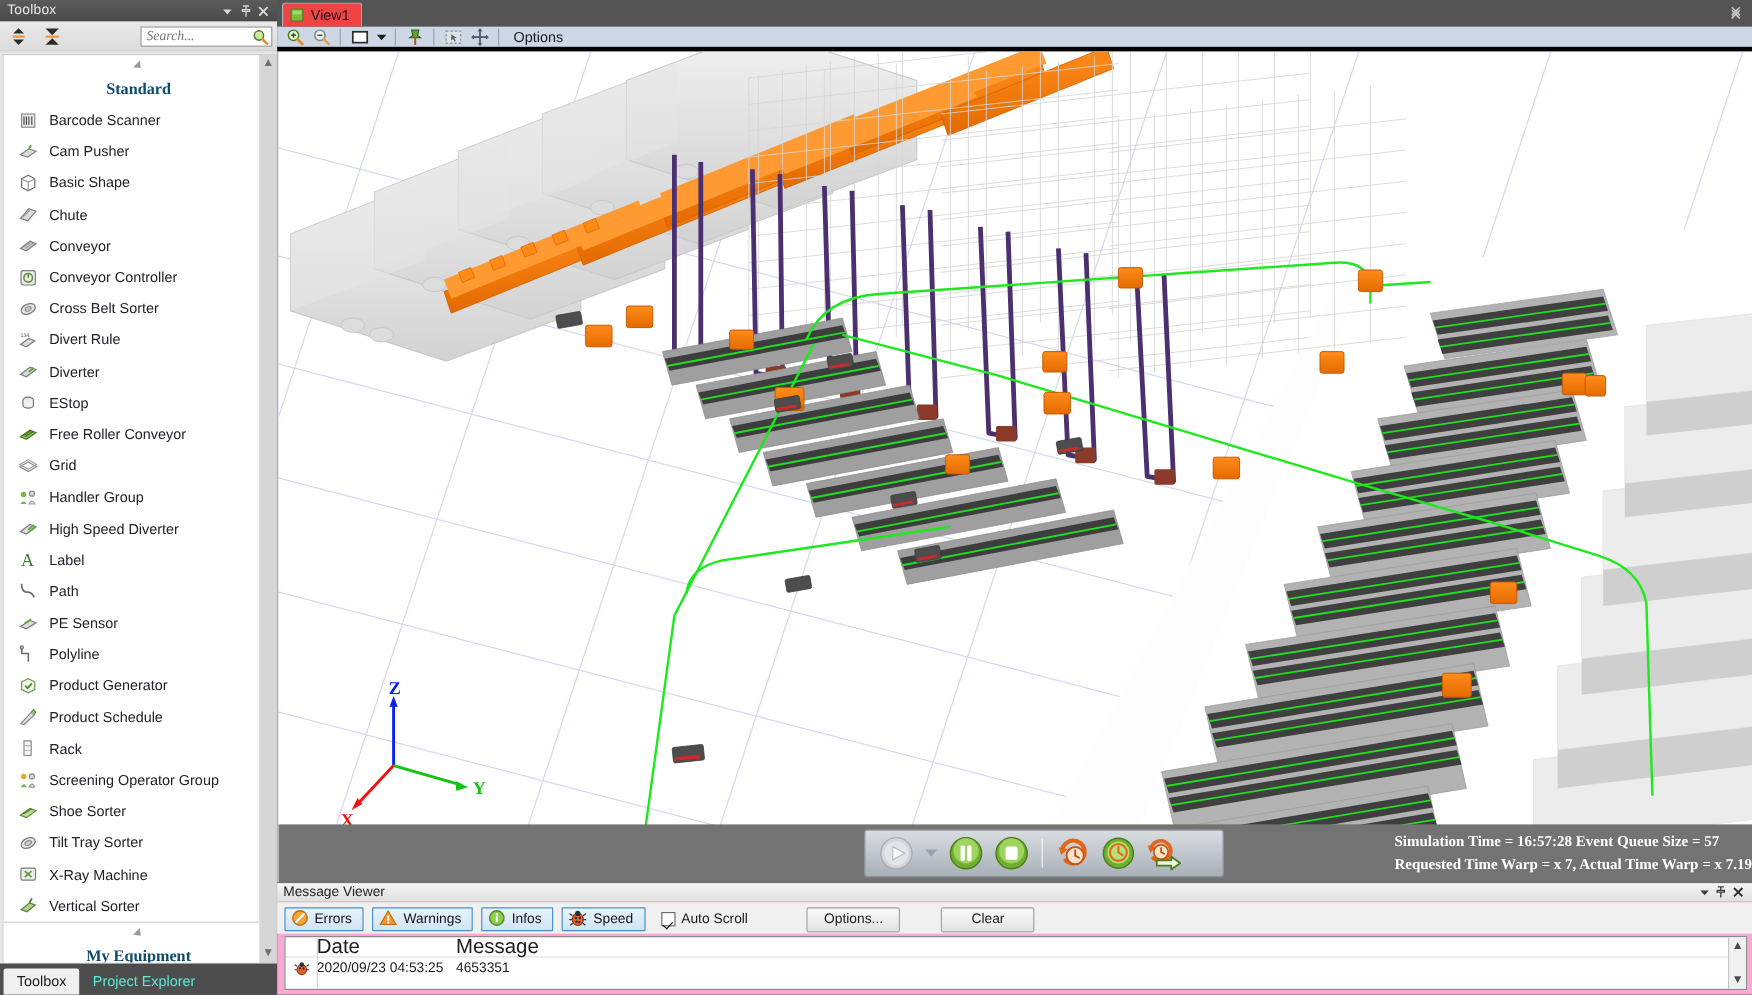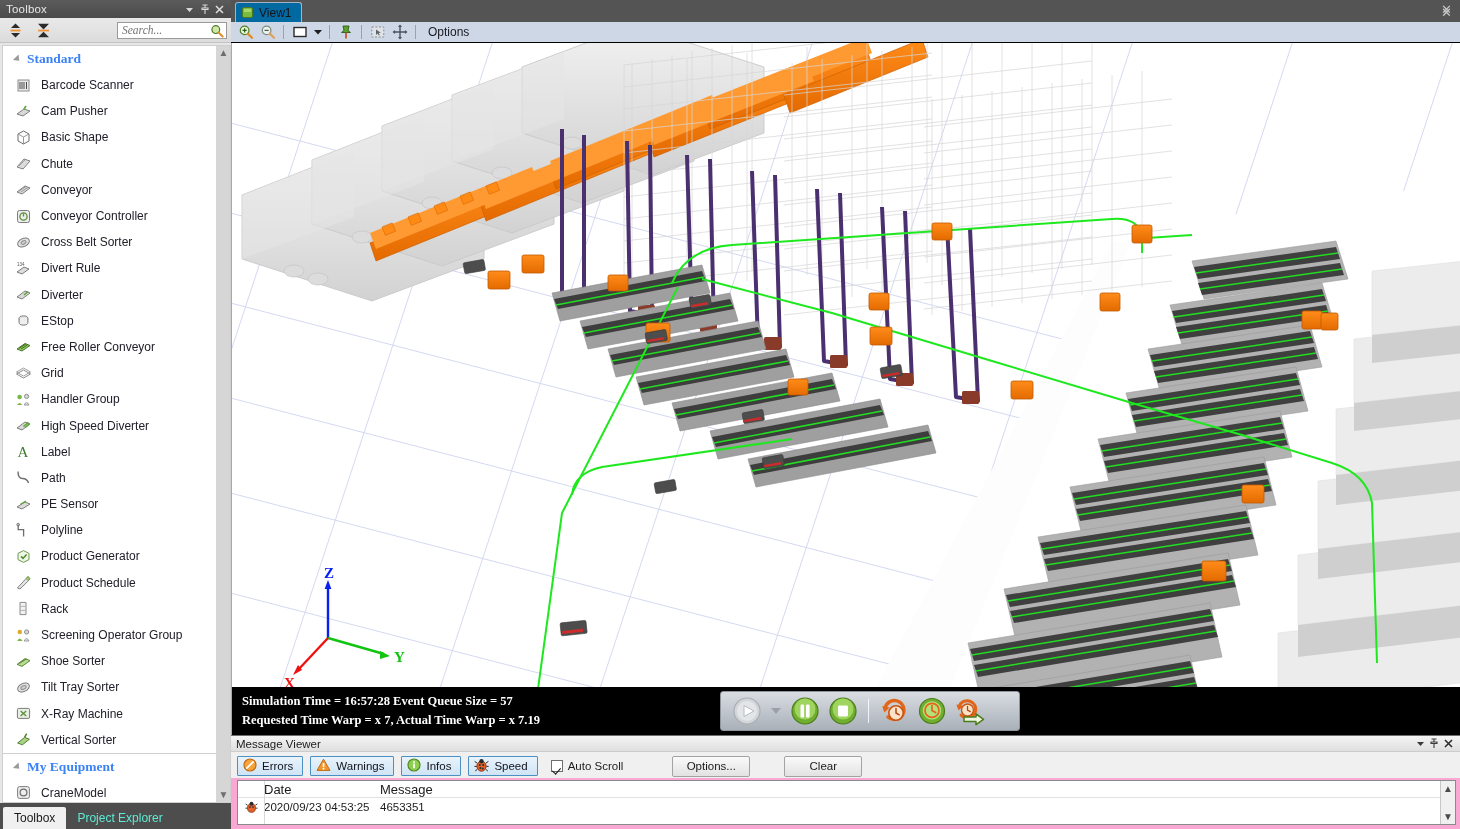--- a/index.html
+++ b/index.html
@@ -44,21 +44,21 @@
   }
   .search-ico { position:absolute; right:2px; top:1px; }
 
   .tb-listwrap { flex:1; position:relative; background:#e6e6e6; padding:2px 0 0 2px; overflow:hidden; display:flex; }
   .tb-list {
     flex:1; background:#fff; border:1px solid #cfcfcf; border-right:0;
     overflow:hidden; position:relative;
   }
   .grp-header {
     display:flex; align-items:center; gap:7px; padding:5px 0 5px 12px;
-    font-weight:bold; font-size:13.5px; color:#3b82f6; font-family:"Liberation Serif", serif;
+    font-weight:bold; font-size:13.5px; color:#0c4a6e; font-family:"Liberation Serif", serif;flex-direction:column;
   }
   .grp-arrow { width:0; height:0; border-left:5px solid #9a9a9a; border-top:4px solid transparent; border-bottom:4px solid transparent;
                transform: rotate(45deg); }
   .tb-item {
     display:flex; align-items:center; gap:9px; height:26.2px; padding-left:12px;
     font-size:12px; color:#20202a; cursor:default;
   }
   .tb-item .ico { width:17px; height:17px; display:flex; align-items:center; justify-content:center; flex:0 0 17px; }
 
   .tb-scroll {
@@ -81,31 +81,31 @@
 
   
   .main {
     position:absolute; left:231px; top:0; width:1229px; height:829px;
     background:#545454; display:flex; flex-direction:column;
   }
   .viewtab-bar {
     height:22px; background:#545454; display:flex; align-items:flex-end; position:relative;
   }
   .viewtab {
-    margin-left:4px; height:20px; background:#0369a1; border:1px solid #a7b3c4; border-bottom:0;
+    margin-left:4px; height:20px; background:#ef4444; border:1px solid #a7b3c4; border-bottom:0;
     border-radius:3px 3px 0 0; padding:0 10px 0 5px; display:flex; align-items:center; gap:5px;
     font-size:12px; color:#14141a; cursor:default;
   }
   .viewtab .vt-ico { width:13px; height:13px; }
   .vt-close {
     position:absolute; right:8px; bottom:3px; color:#c9c9c9; font-size:13px; cursor:default; line-height:1;
   }
 
   .view-toolbar {
-    height:21px; background:#cdd7e5; border-bottom:1px solid #000000;
+    height:21px; background:#cdd7e5; border-bottom:4px solid #000000;
     display:flex; align-items:center; gap:3px; padding:0 5px;
   }
   .vt-btn { width:19px; height:18px; display:flex; align-items:center; justify-content:center; cursor:default; }
   .vt-sep { width:1px; height:14px; background:#98a4b4; margin:0 3px; }
   .vt-options { font-size:12px; color:#1a1a22; padding:0 6px; cursor:default; }
 
   
   .viewport {
     flex:1; position:relative; overflow:hidden;
     background:#ffffff;
@@ -113,22 +113,22 @@
   }
   .scene { position:absolute; inset:0; }
 
   .grid-svg, .scene-svg { position:absolute; left:0; top:0; }
 
   
   .axis-label { font-family:"Liberation Serif", serif; font-weight:bold; font-size:15px; }
 
   
   .simbar {
-    position:absolute; left:0; right:0; bottom:0; height:48px; background:#000000;
-    display:flex; align-items:center; padding-left:10px; color:#fff;
+    position:absolute; left:0; right:0; bottom:0; height:48px; background:#737373;
+    display:flex; align-items:center; padding-left:10px; color:#fff;justify-content:flex-end;
   }
   .sim-text { font-family:"Liberation Serif", serif; font-weight:bold; font-size:12.5px; line-height:19px; }
   .sim-ctrls {
     position:absolute; left:488px; top:4px; width:300px; height:40px;
     background: linear-gradient(#d9dde2,#a9b0b8);
     border:1px solid #8e949c; border-radius:3px;
     display:flex; align-items:center; gap:6px; padding:0 10px;
   }
   .ctrl { width:32px; height:32px; display:flex; align-items:center; justify-content:center; cursor:default; }
   .ctrl-sep { width:1px; height:24px; background:#fff; opacity:.8; margin:0 3px; }
@@ -164,21 +164,21 @@
     height:21px; min-width:78px; display:flex; align-items:center; justify-content:center;
     background: linear-gradient(#fafafa,#e2e2e2); border:1px solid #a3a3a3; border-radius:2px;
     font-size:11.5px; cursor:default;
   }
 
   .mv-grid {
     flex:1; margin:2px 4px 4px 6px; background:#fff; border:1px solid #8a8a8a;
     display:flex; overflow:hidden; position:relative;
   }
   .mv-grid-inner { flex:1; display:flex; flex-direction:column; }
-  .mv-head { display:flex; height:17px; align-items:center; font-size:13px; border-bottom:1px solid #e2e2e2; }
+  .mv-head { display:flex; height:17px; align-items:center; font-size:17px; border-bottom:1px solid #e2e2e2; }
   .mv-row  { display:flex; height:18px; align-items:center; font-size:11.5px; }
   .c-icon { width:26px; display:flex; align-items:center; justify-content:center; flex:0 0 26px; }
   .c-date { width:116px; flex:0 0 116px; }
   .c-msg  { flex:1; }
   .mv-vscroll {
     width:15px; background:#f0f0f0; border-left:1px solid #c6c6c6;
     display:flex; flex-direction:column; justify-content:space-between; align-items:center; padding:2px 0;
     color:#4a4a4a; font-size:10px;
   }
   .mv-colsplit { position:absolute; left:26px; top:0; bottom:0; width:1px; background:#d7d7d7; }

